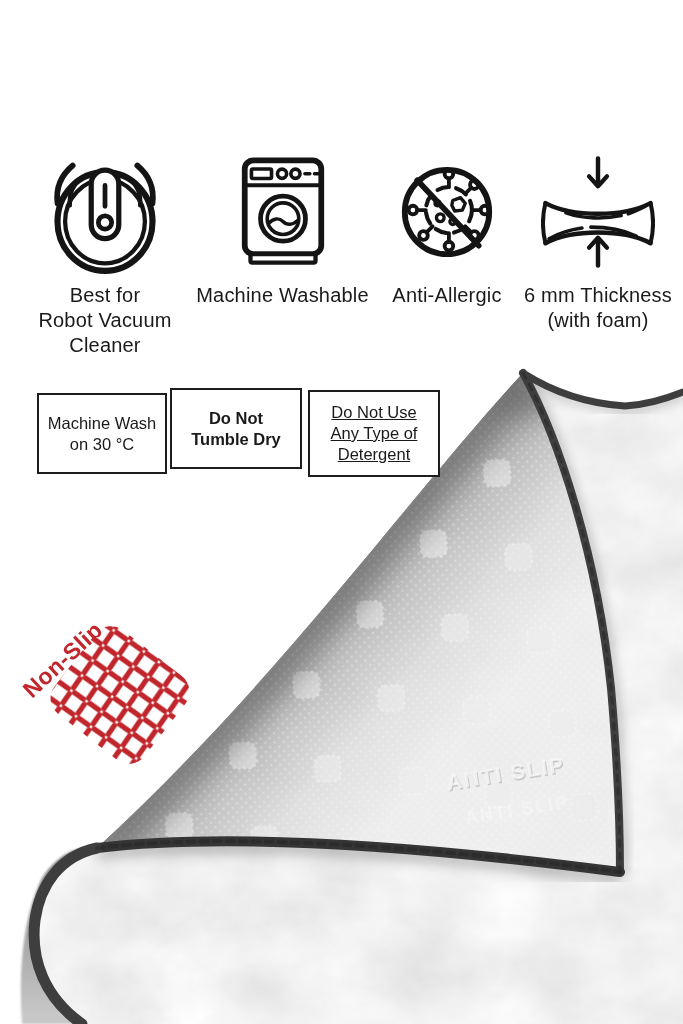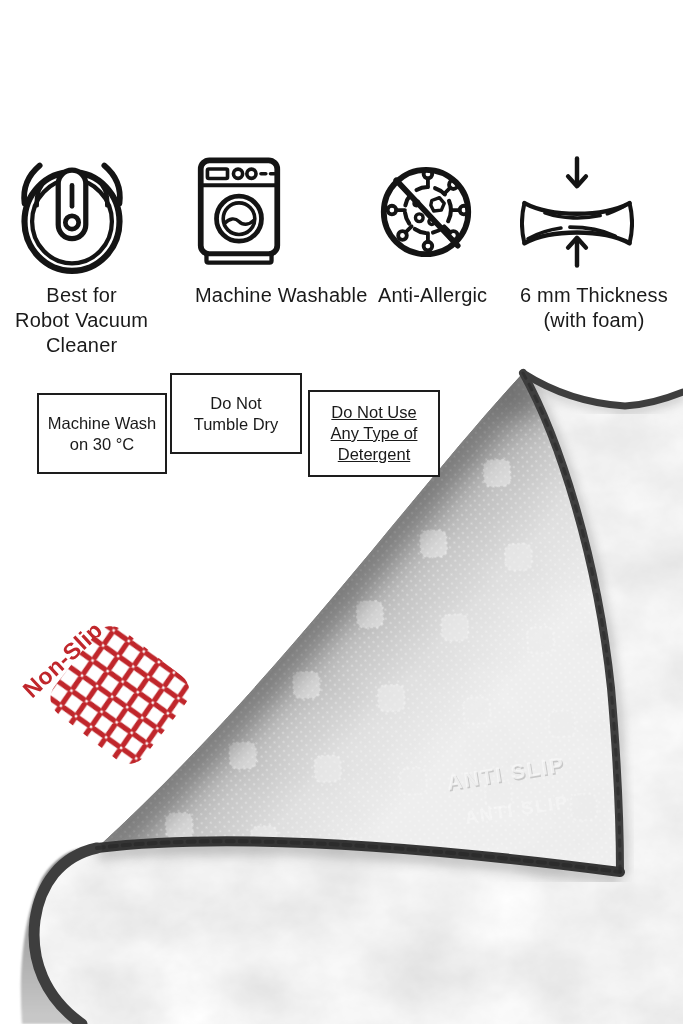--- a/index.html
+++ b/index.html
@@ -2,39 +2,39 @@
 <html style="--ink: #1a1a1a; --red: #c0262b; --binding: #3e3e3e;"><head>
 <meta charset="utf-8">
 <style>
   html,body{margin:0;padding:0;background:#ffffff;}
   .stage{
     position:relative;width:683px;height:1024px;overflow:hidden;background:#ffffff;
     font-family:"Liberation Sans","DejaVu Sans",sans-serif;color:var(--ink,#1a1a1a);
   }
   .rug-svg{position:absolute;left:0;top:0;}
   
-  .feature{position:absolute;top:148px;display:flex;flex-direction:column;align-items:flex-start;}
+  .feature{position:absolute;top:148px;display:flex;flex-direction:column;align-items:center;}
   .f-icon{height:128px;display:flex;align-items:center;justify-content:center;}
   .f-icon svg{display:block;}
   .f-label{
     margin-top:7px;text-align:center;white-space:pre-line;
     font-size:20px;line-height:25px;letter-spacing:.2px;color:var(--ink,#1a1a1a);
   }
   .feat-1{left:15px;width:180px;}
   .feat-2{left:195px;width:175px;}
   .feat-3{left:378px;width:138px;}
   .feat-4{left:520px;width:156px;}
   
   .care-box{
     position:absolute;border:2px solid #1d1d1d;background:#ffffff;
     display:flex;align-items:center;justify-content:center;text-align:center;
   }
   .care-text{white-space:pre-line;font-size:16.5px;line-height:21px;color:var(--ink,#1a1a1a);}
   .care-1{left:37px;top:393px;width:126px;height:77px;}
-  .care-2{left:170px;top:373px;width:128px;height:77px;}
+  .care-2{left:170px;top:388px;width:128px;height:77px;font-weight:bold;}
   .care-3{left:308px;top:390px;width:128px;height:83px;text-decoration:underline;}
   
   .nonslip{position:absolute;left:15px;top:595px;width:180px;height:180px;}
 </style>
 </head>
 <body style="background: rgb(255, 255, 255);">
 
 <div class="stage">
 
   <svg class="rug-svg" width="683" height="1024" viewBox="0 0 683 1024">

